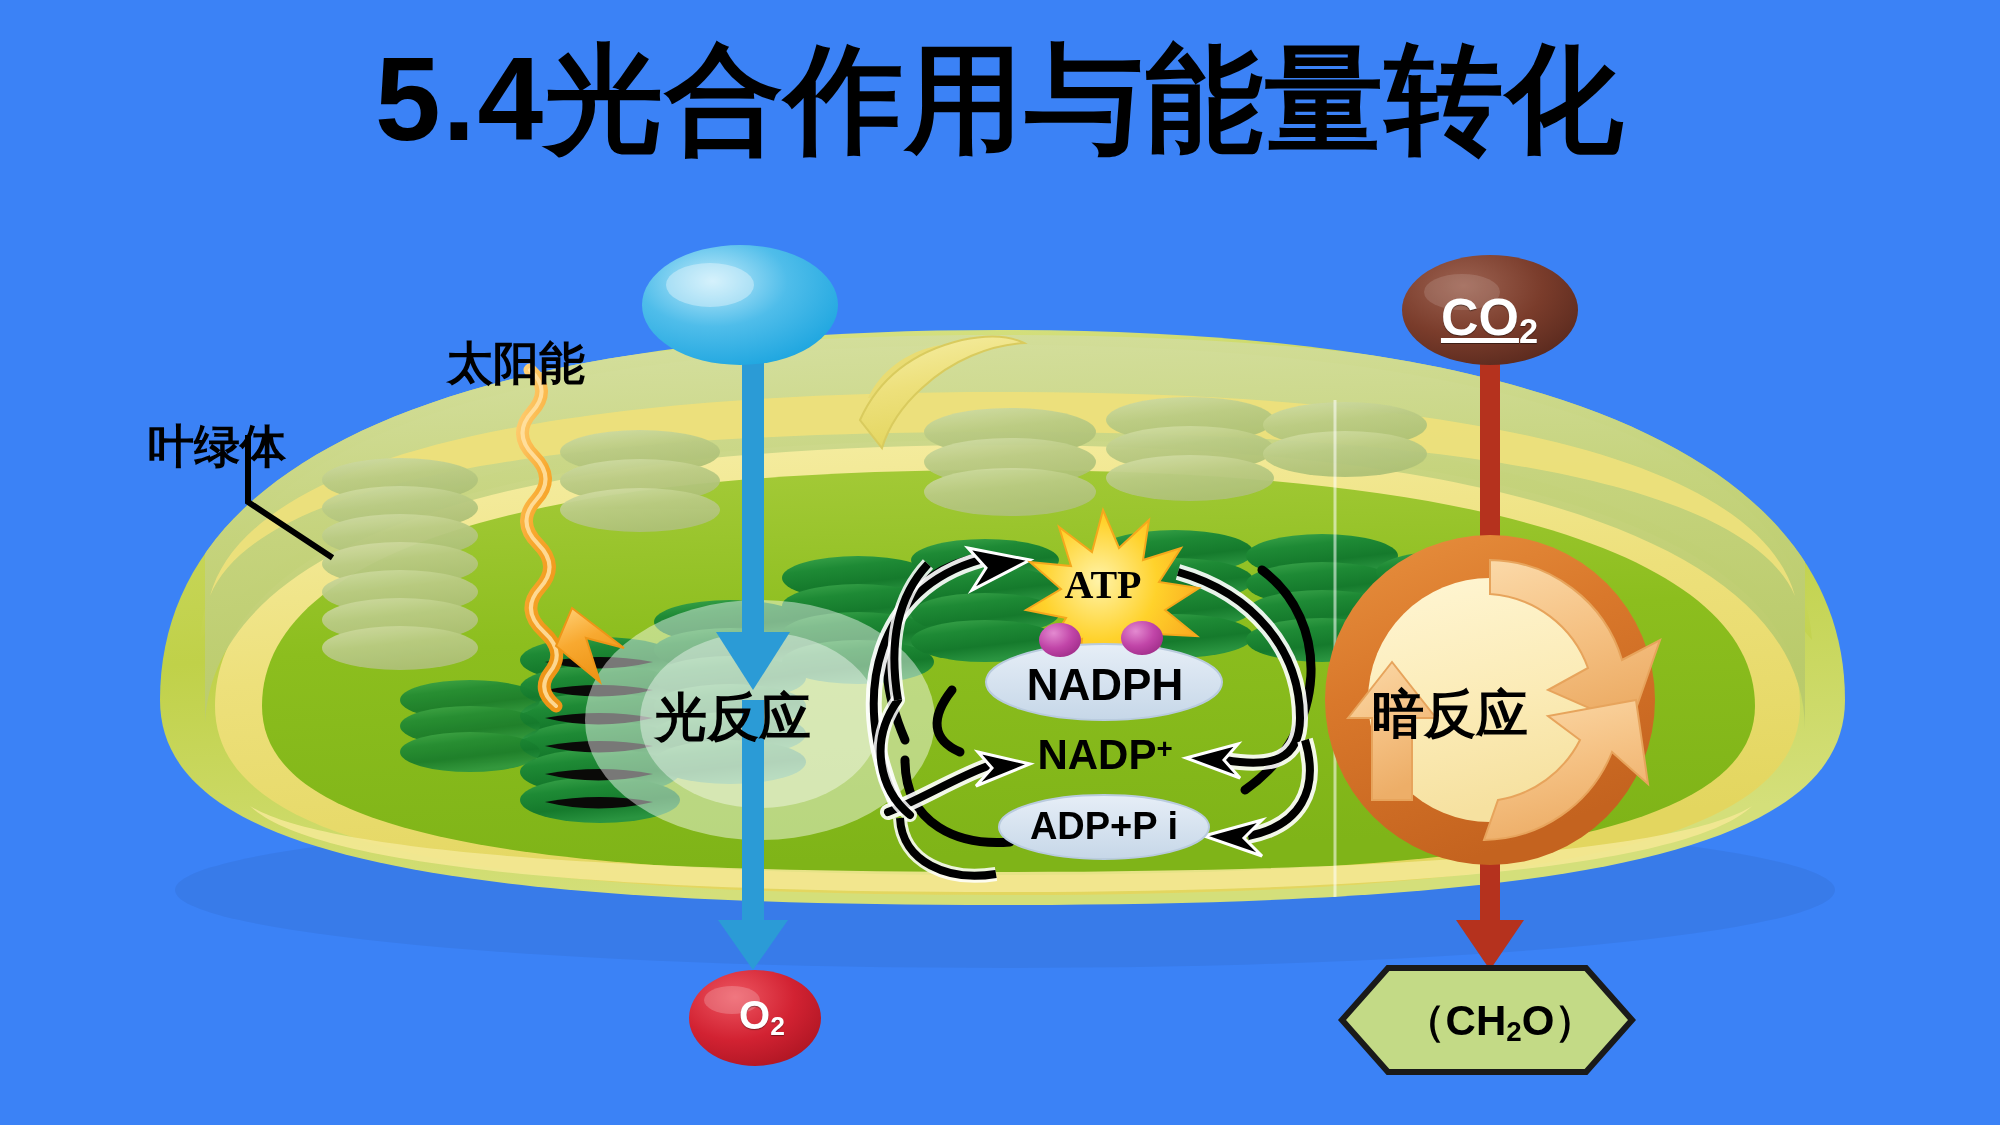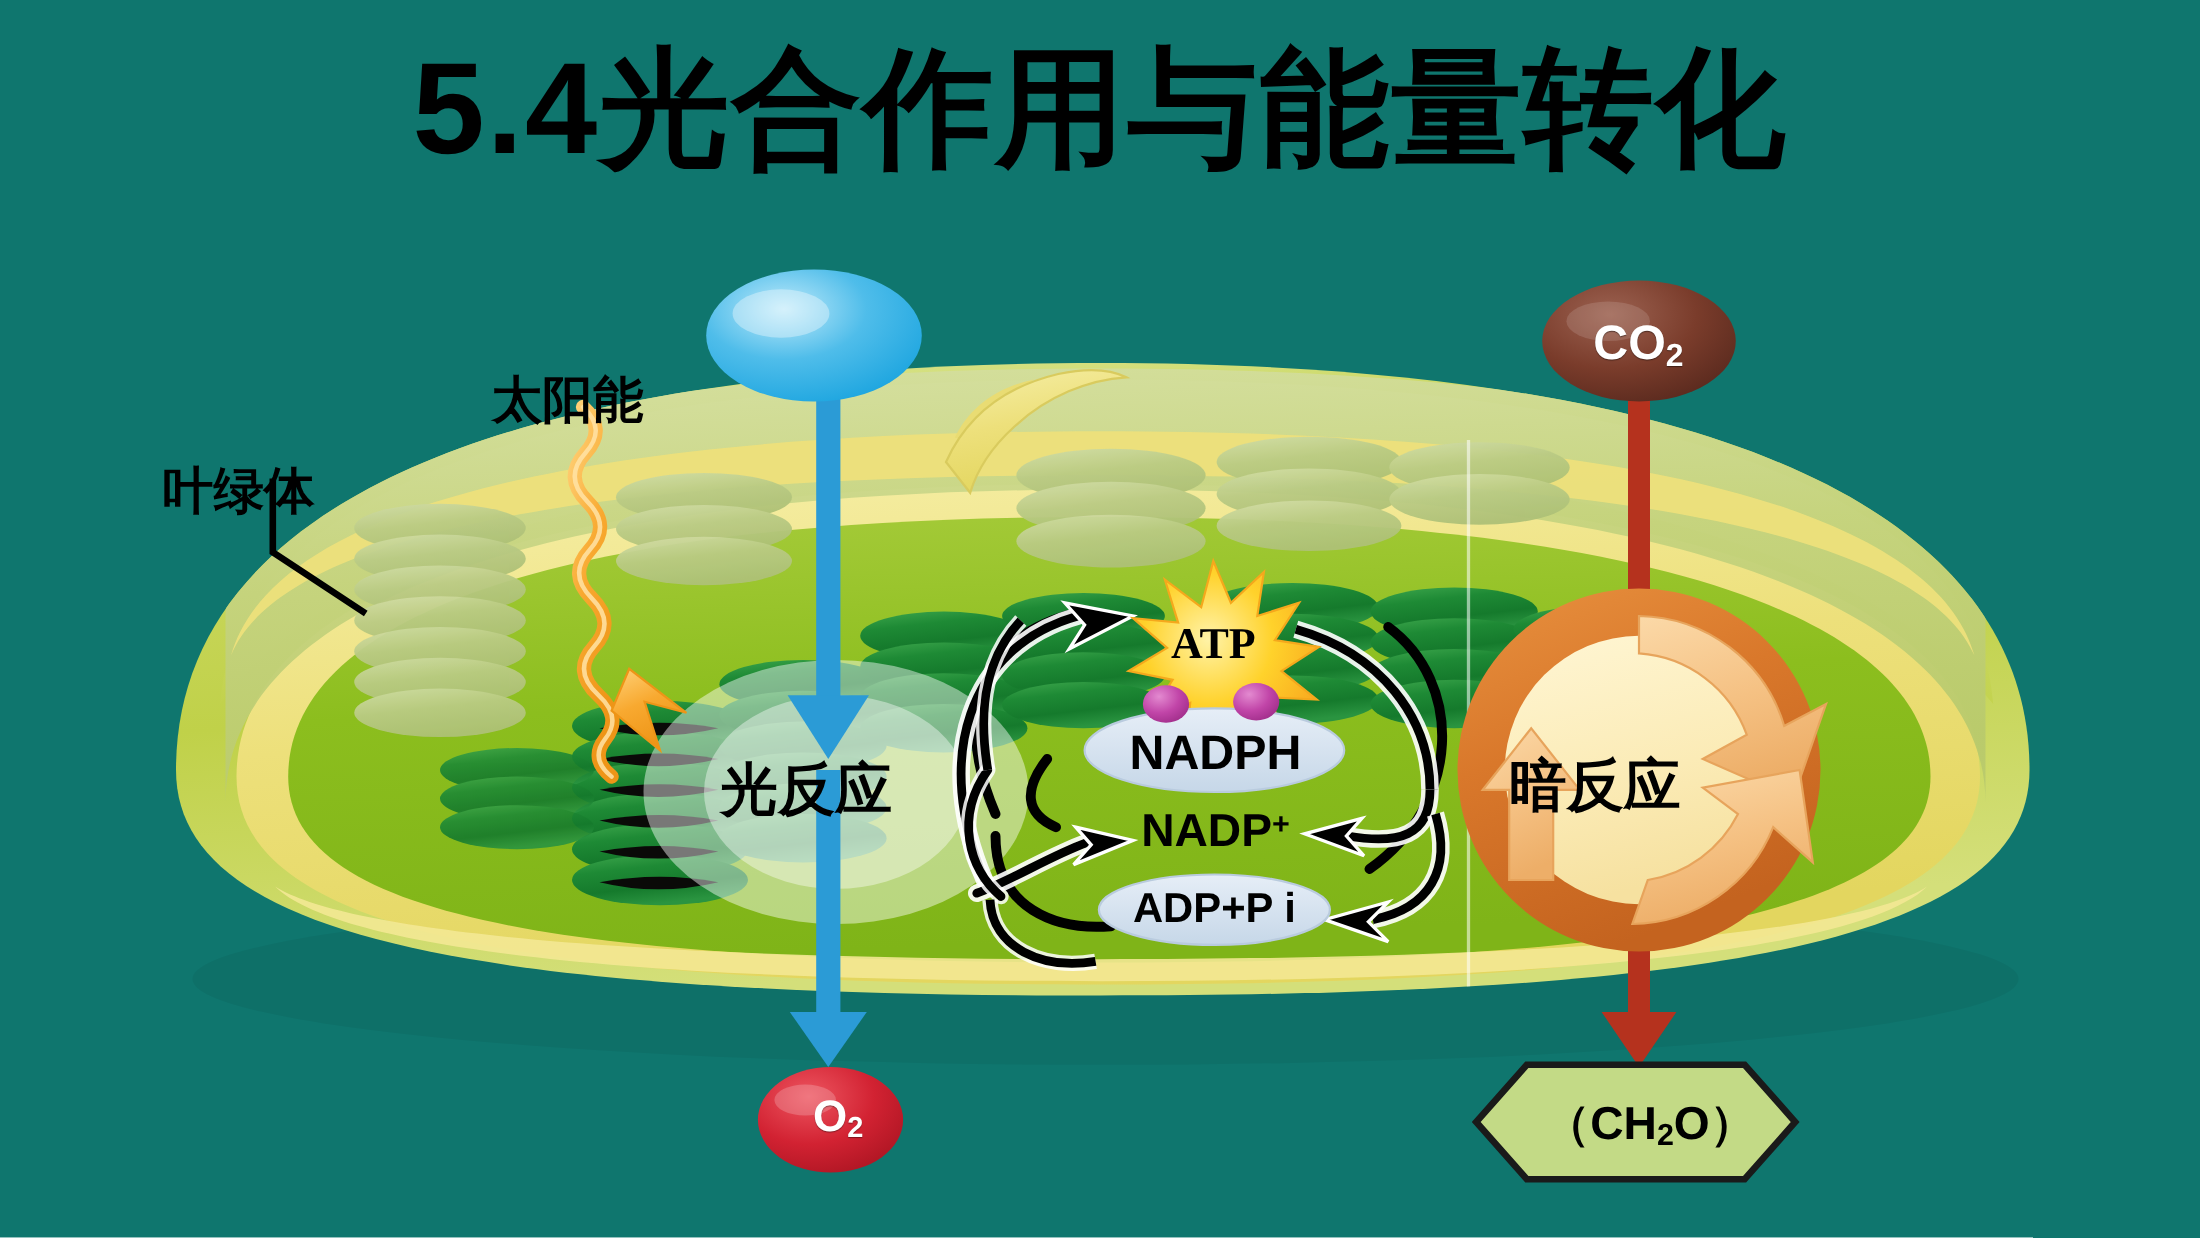--- a/index.html
+++ b/index.html
@@ -1,19 +1,19 @@
 <!DOCTYPE html>
 <html><head>
 <meta charset="utf-8">
 <style>
   * { margin:0; padding:0; box-sizing:border-box; }
   html,body { width:2000px; height:1125px; background:#ffffff; overflow:hidden; }
   body { font-family:"Liberation Sans","DejaVu Sans",sans-serif; }
 
-  #stage { position:relative; width:2000px; height:1125px; background:#0f766e; }
+  #stage { position:relative; width:2000px; height:1125px; background:#3b82f6; }
 
   
   #title {
     position:absolute; left:0; top:38px; width:2000px;
     text-align:center;
     font-size:118px; font-weight:bold; color:#000;
     letter-spacing:2px; line-height:1.05;
     white-space:nowrap;
   }
 
@@ -26,22 +26,22 @@
   #lbl-chloroplast { left:148px; top:396px; font-size:46px; }
   #lbl-solar       { left:447px; top:313px; font-size:46px; }
   #lbl-light-rxn   { left:655px; top:663px; font-size:52px; }
   #lbl-dark-rxn    { left:1372px; top:660px; font-size:52px; }
 
   .chem { position:absolute; font-weight:bold; white-space:nowrap; text-align:center; }
   .chem sub { font-size:0.66em; vertical-align:-0.22em; }
   .chem sup { font-size:0.66em; vertical-align:0.38em; }
 
   #chem-h2o  { left:645px;  top:280px;  width:190px; font-size:46px; color:#000; }
-  #chem-co2  { left:1402px; top:287px;  width:175px; font-size:44px; color:#ffffff;
-               text-shadow:0 1px 1px rgba(0,0,0,.45); }
+  #chem-co2  { left:1402px; top:287px;  width:175px; font-size:52px; color:#ffffff;
+               text-shadow:0 1px 1px rgba(0,0,0,.45);text-decoration:underline; }
   #chem-o2   { left:692px;  top:993px;  width:140px; font-size:40px; color:#ffffff;
                text-shadow:0 1px 1px rgba(0,0,0,.4); }
   #chem-ch2o { left:1385px; top:993px;  width:230px; font-size:42px; color:#000;text-align:center; }
 
   #chem-atp    { left:1033px; top:561px; width:140px; font-size:40px; color:#000;font-family:Liberation Serif, serif; }
   #chem-nadph  { left:1005px; top:660px; width:200px; font-size:44px; color:#000; }
   #chem-nadp   { left:1010px; top:731px; width:190px; font-size:42px; color:#000; }
   #chem-adp    { left:1004px; top:805px; width:200px; font-size:38px; color:#000; }
 </style>
 </head>

